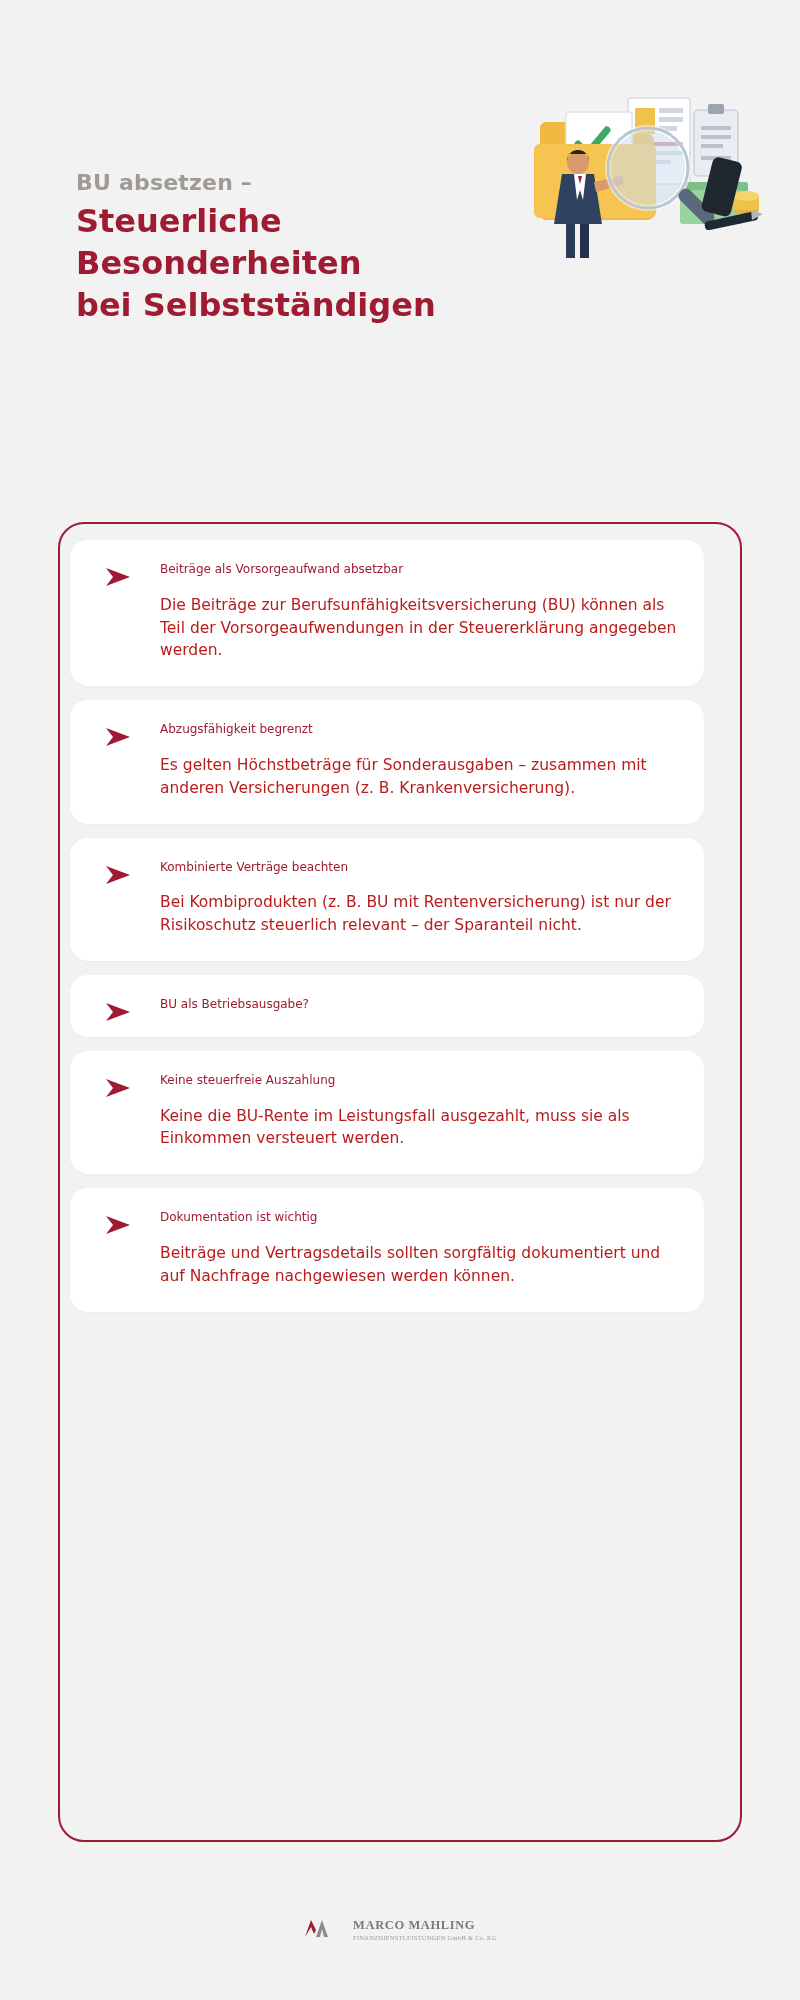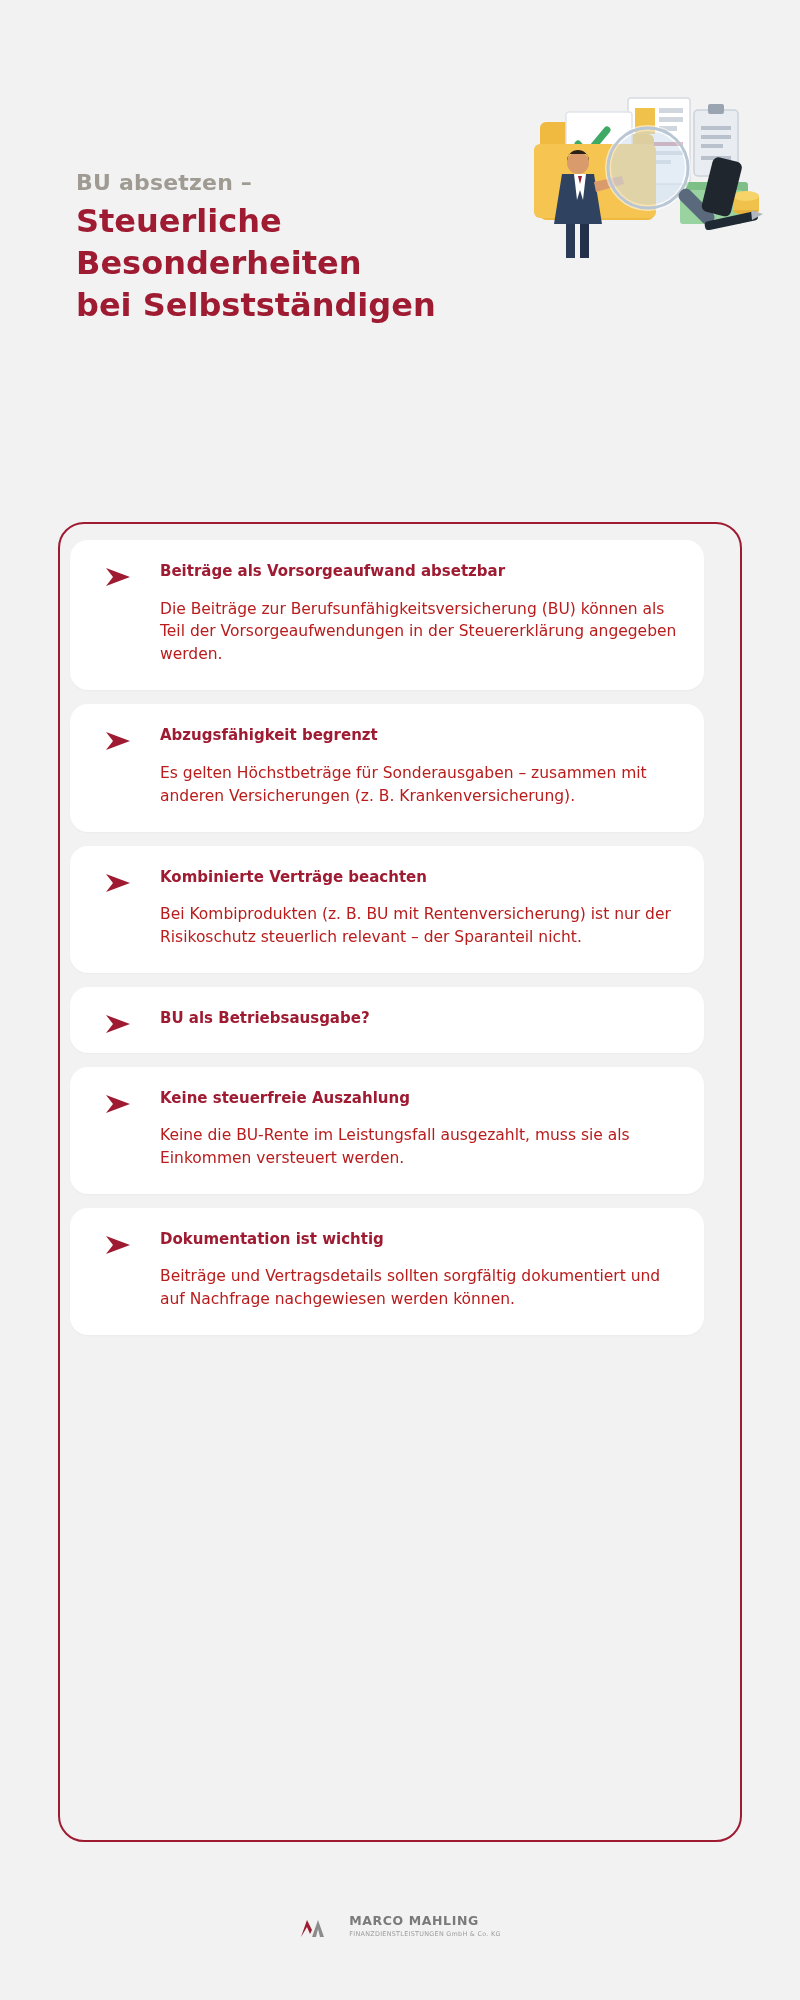--- a/index.html
+++ b/index.html
@@ -85,22 +85,22 @@
   }
   .item .arrow {
     position: absolute;
     left: 34px;
     top: 26px;
     width: 30px;
     height: 22px;
   }
   .item-title {
     margin-left: 64px;
-    font-size: 15px;
-    font-weight: bold;
+    font-size: 12px;
+    font-weight: normal;
     color: #9e1b32;
     line-height: 1.3;
   }
   .item-body {
     margin-left: 64px;
     margin-top: 16px;
     font-size: 15.5px;
     line-height: 1.48;
     color: #b91c1c;
   }
@@ -108,22 +108,23 @@
   
   .footer {
     position: absolute;
     left: 0;
     bottom: 58px;
     width: 800px;
     text-align: center;
   }
   .footer-inner {
     display: inline-flex;
-    align-items: flex-end;
+    align-items: center;
     gap: 24px;
+    font-family: Liberation Serif, serif;
   }
   .footer-mark { width: 26px; height: 20px; }
   .footer-text { text-align: left; }
   .footer-name {
     font-size: 12.5px;
     font-weight: bold;
     color: #7a7a7a;
     letter-spacing: 0.6px;
   }
   .footer-sub {

